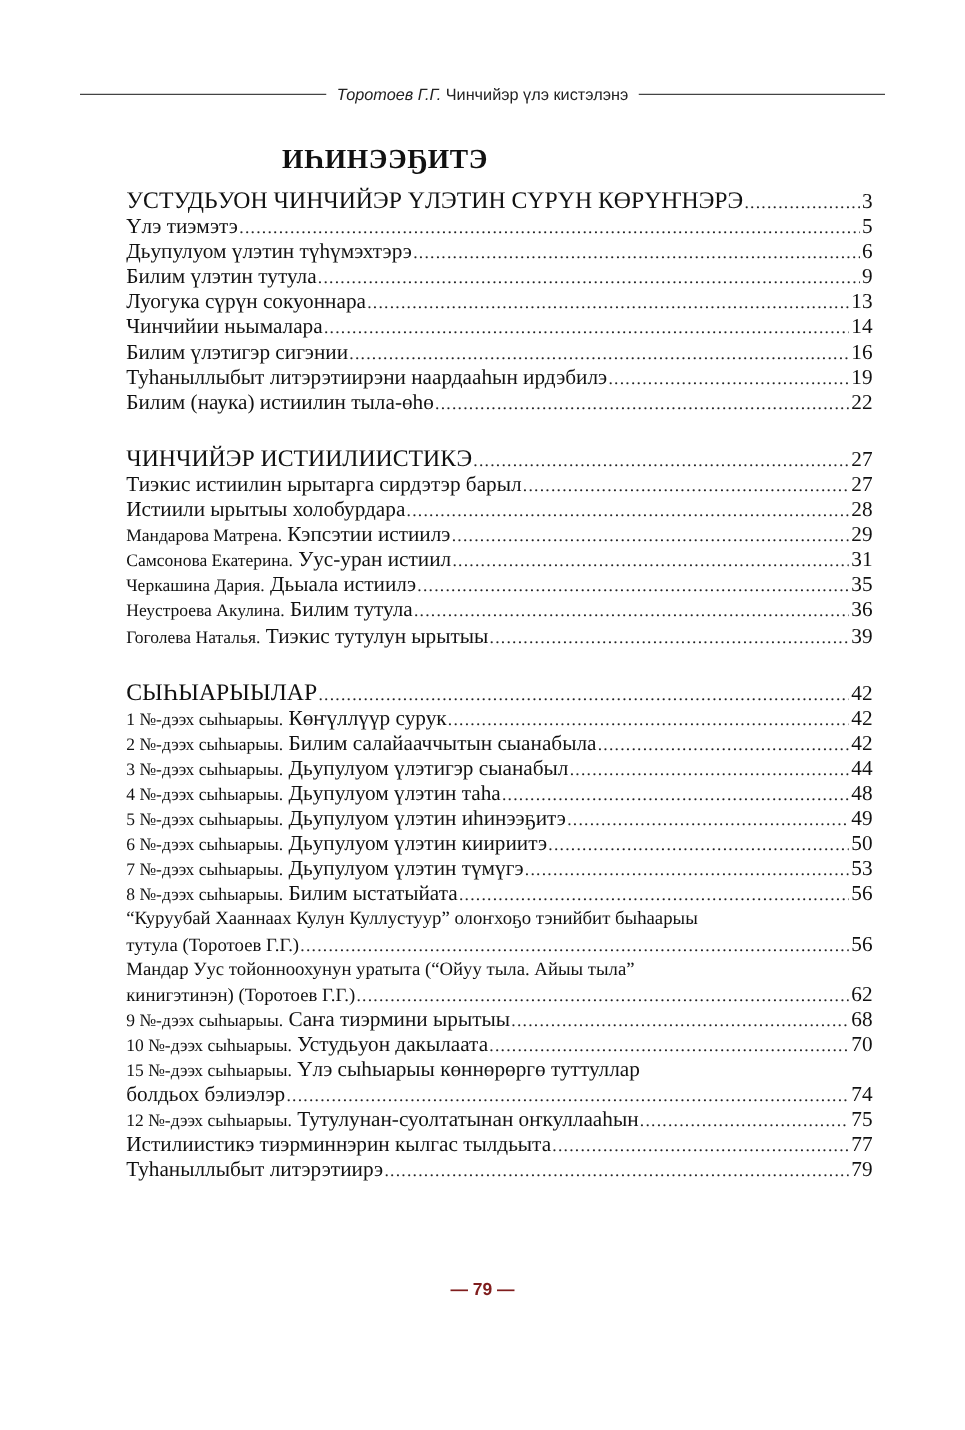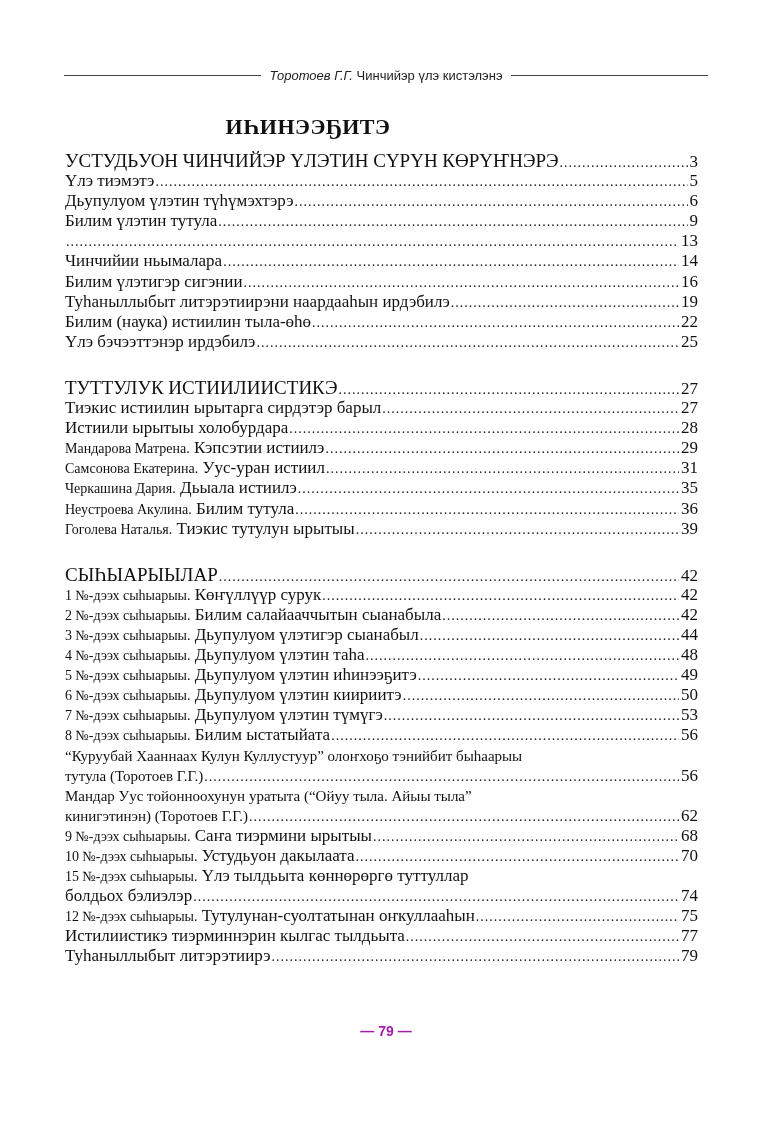--- a/index.html
+++ b/index.html
@@ -23,38 +23,39 @@
     .page-title {
       position: absolute; top: 114px; left: 0; width: 616px;
       text-align: center; font-weight: bold; font-size: 22px; letter-spacing: 0.5px;
     }
     .toc { position: absolute; left: 65px; width: 633px; top: 151px; }
     .row {
       display: flex; align-items: baseline;
       height: 20.1px; line-height: 20.1px;
       font-size: 17px;
       white-space: nowrap;
+      margin-left: 36px;
     }
     .row.section { font-size: 19px; }
     .row .label { flex: 0 0 auto; }
     .row .author { font-size: 14px; }
     .row .dots {
       flex: 1 1 auto; overflow: hidden; margin: 0 2px 0 1px;
       white-space: nowrap; font-size: 14px; letter-spacing: 1px; color: #222;
     }
     .row .dots::before {
       content: "................................................................................................................................................................................................................";
     }
     .row .page { flex: 0 0 auto; text-align: right; font-size: 17px; }
     .row.continuation .label { font-size: 15px; }
     .gap { height: 26px; }
     .page-number {
       position: absolute; top: 1023px; left: 0; width: 772px; text-align: center;
       font-family: "Liberation Sans", "DejaVu Sans", sans-serif;
-      font-size: 14px; font-weight: bold; color: #a21caf;
+      font-size: 14px; font-weight: bold; color: #7f1d1d;
     }
   </style>
 </head>
 <body>
 
 <div class="running-header">
   <div class="rule"></div>
   <div class="htext">
     <i>Торотоев Г.Г.</i>
     <span>Чинчийэр үлэ кистэлэнэ</span>
@@ -80,20 +81,21 @@
       <span class="label">Дьупулуом үлэтин түһүмэхтэрэ</span>
       <span class="dots"></span>
       <span class="page">6</span>
     </div>
   <div class="row">
       <span class="label">Билим үлэтин тутула</span>
       <span class="dots"></span>
       <span class="page">9</span>
     </div>
   <div class="row">
+      <span class="label">Луогука сүрүн сокуоннара</span>
       <span class="dots"></span>
       <span class="page">13</span>
     </div>
   <div class="row">
       <span class="label">Чинчийии ньымалара</span>
       <span class="dots"></span>
       <span class="page">14</span>
     </div>
   <div class="row">
       <span class="label">Билим үлэтигэр сигэнии</span>
@@ -103,30 +105,25 @@
   <div class="row">
       <span class="label">Туһаныллыбыт литэрэтиирэни наардааһын ирдэбилэ</span>
       <span class="dots"></span>
       <span class="page">19</span>
     </div>
   <div class="row">
       <span class="label">Билим (наука) истиилин тыла-өһө</span>
       <span class="dots"></span>
       <span class="page">22</span>
     </div>
-  <div class="row">
-      <span class="label">Үлэ бэчээттэнэр ирдэбилэ</span>
-      <span class="dots"></span>
-      <span class="page">25</span>
-    </div>
 
   <div class="gap"></div>
 
   <div class="row section">
-    <span class="label">ТУТТУЛУК ИСТИИЛИИСТИКЭ</span>
+    <span class="label">ЧИНЧИЙЭР ИСТИИЛИИСТИКЭ</span>
     <span class="dots"></span>
     <span class="page">27</span>
   </div>
   <div class="row">
       <span class="label">Тиэкис истиилин ырытарга сирдэтэр барыл</span>
       <span class="dots"></span>
       <span class="page">27</span>
     </div>
   <div class="row">
       <span class="label">Истиили ырытыы холобурдара</span>
@@ -230,21 +227,21 @@
       <span class="dots"></span>
       <span class="page">68</span>
     </div>
   <div class="row">
       <span class="label"><span class="author">10 №-дээх сыһыарыы.</span> <span>Устудьуон дакылаата</span></span>
       <span class="dots"></span>
       <span class="page">70</span>
     </div>
 
   <div class="row">
-      <span class="label"><span class="author">15 №-дээх сыһыарыы.</span> <span>Үлэ тылдьыта көннөрөргө туттуллар</span></span>
+      <span class="label"><span class="author">15 №-дээх сыһыарыы.</span> <span>Үлэ сыһыарыы көннөрөргө туттуллар</span></span>
     </div>
   <div class="row">
       <span class="label">болдьох бэлиэлэр</span>
       <span class="dots"></span>
       <span class="page">74</span>
     </div>
 
   <div class="row">
       <span class="label"><span class="author">12 №-дээх сыһыарыы.</span> <span>Тутулунан-суолтатынан оҥкуллааһын</span></span>
       <span class="dots"></span>

